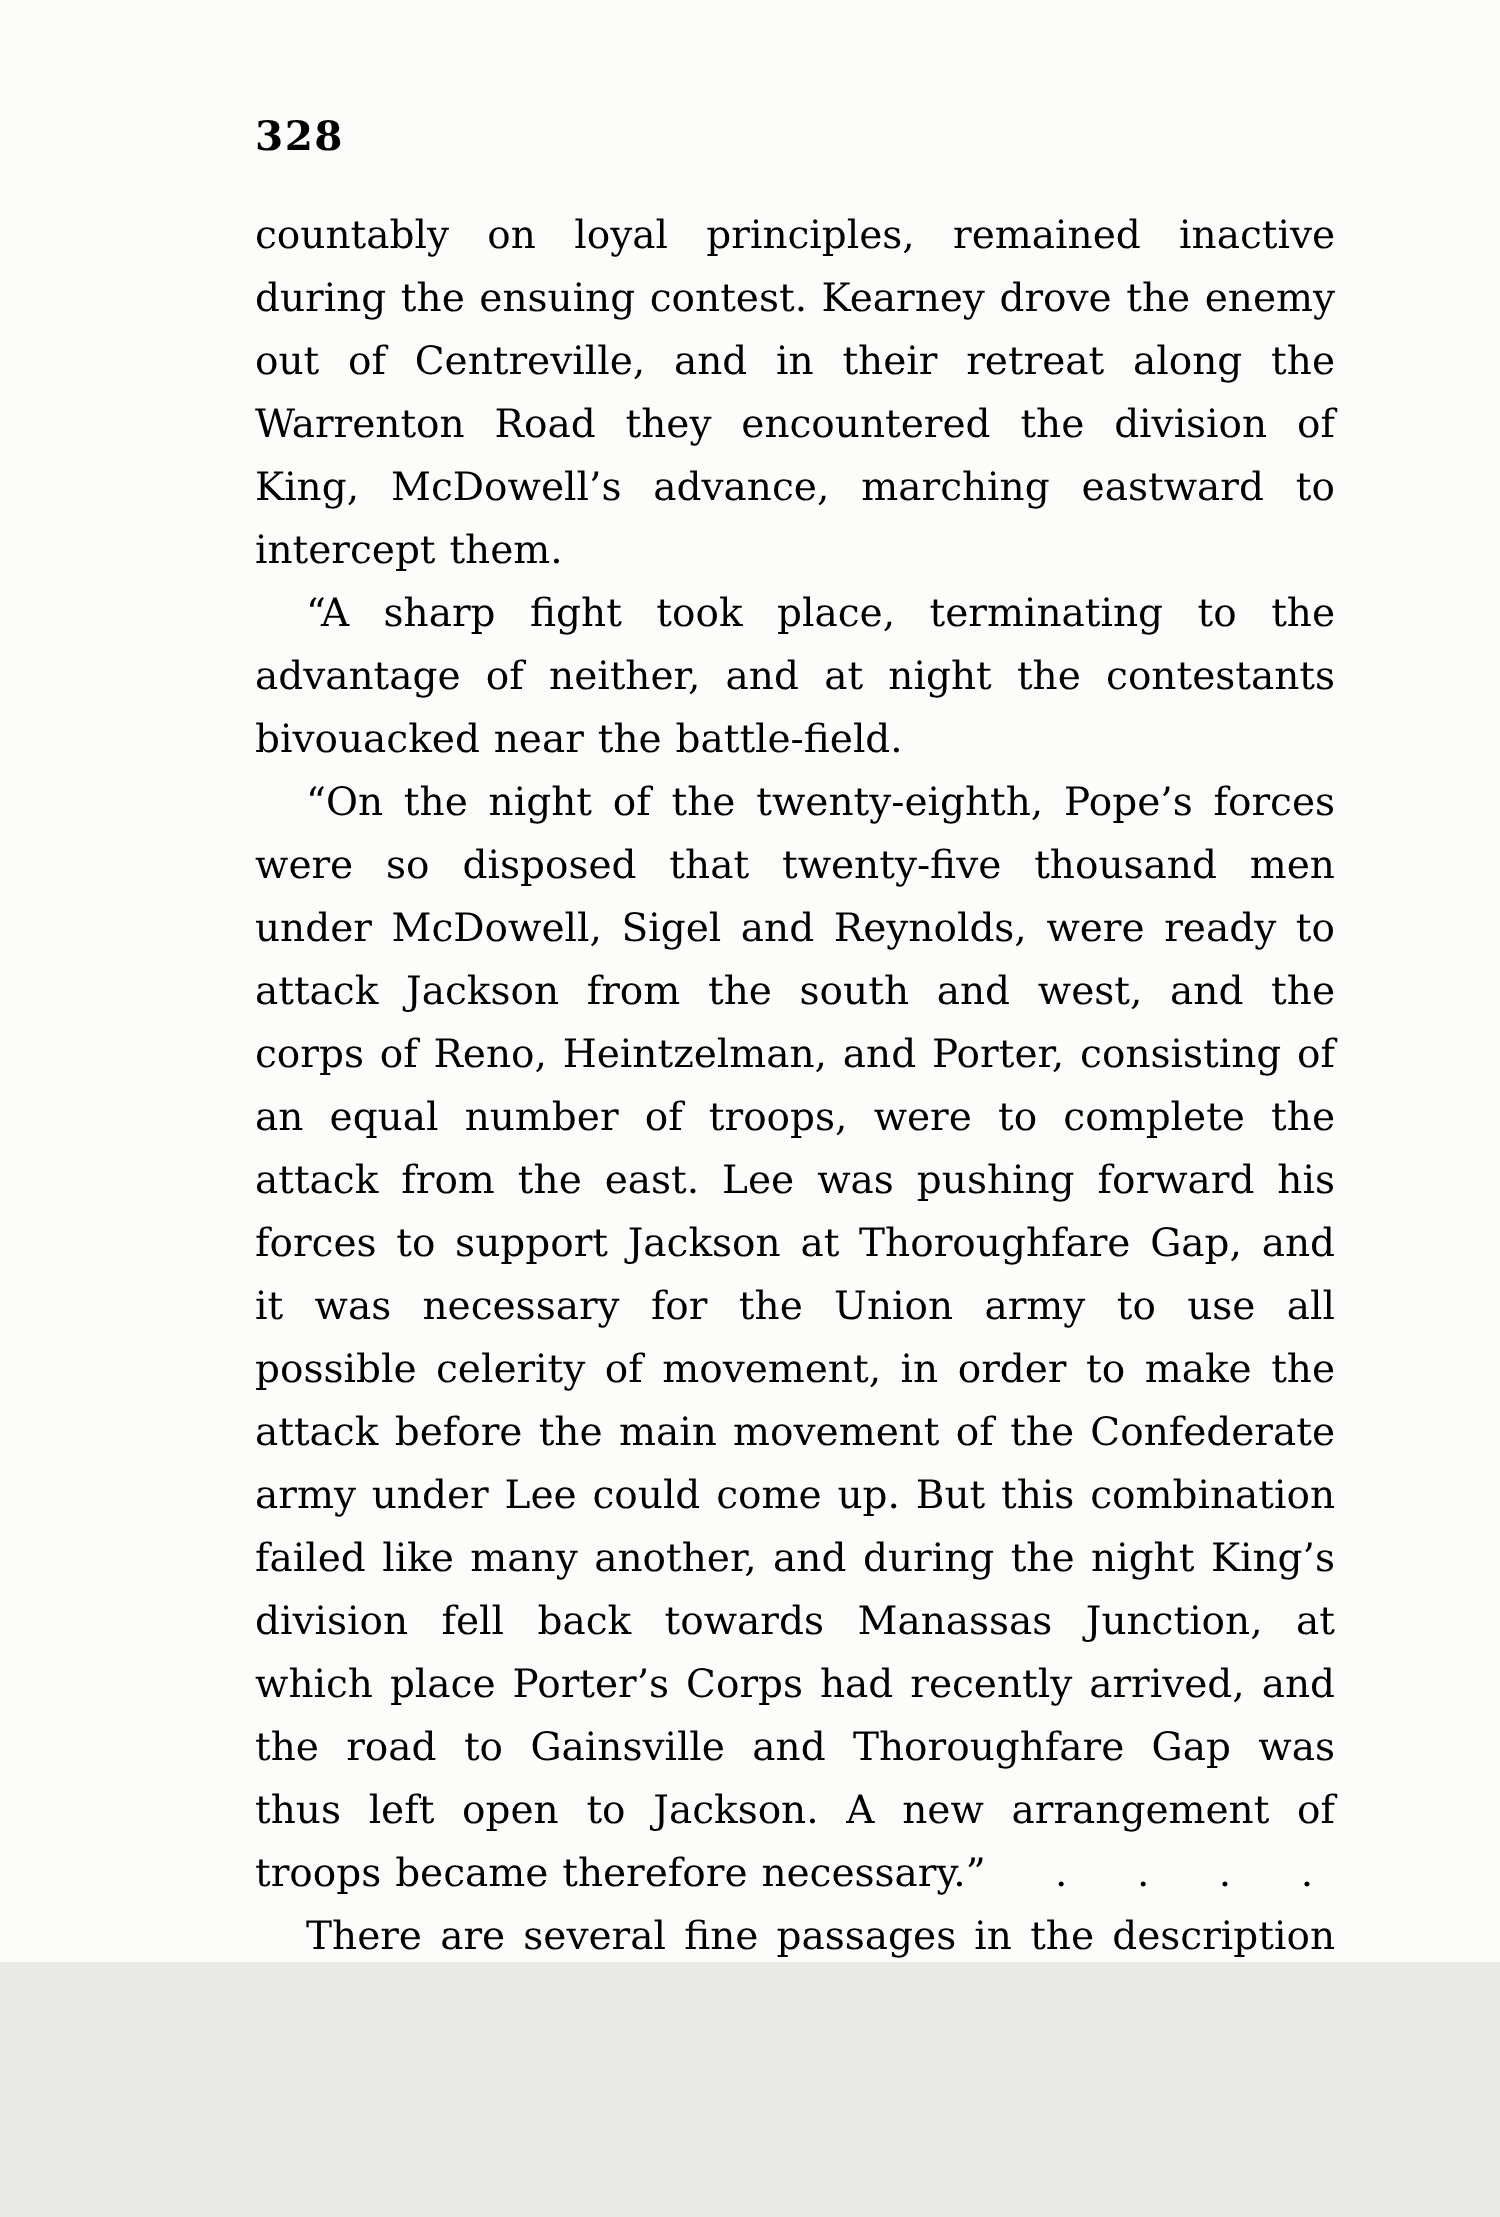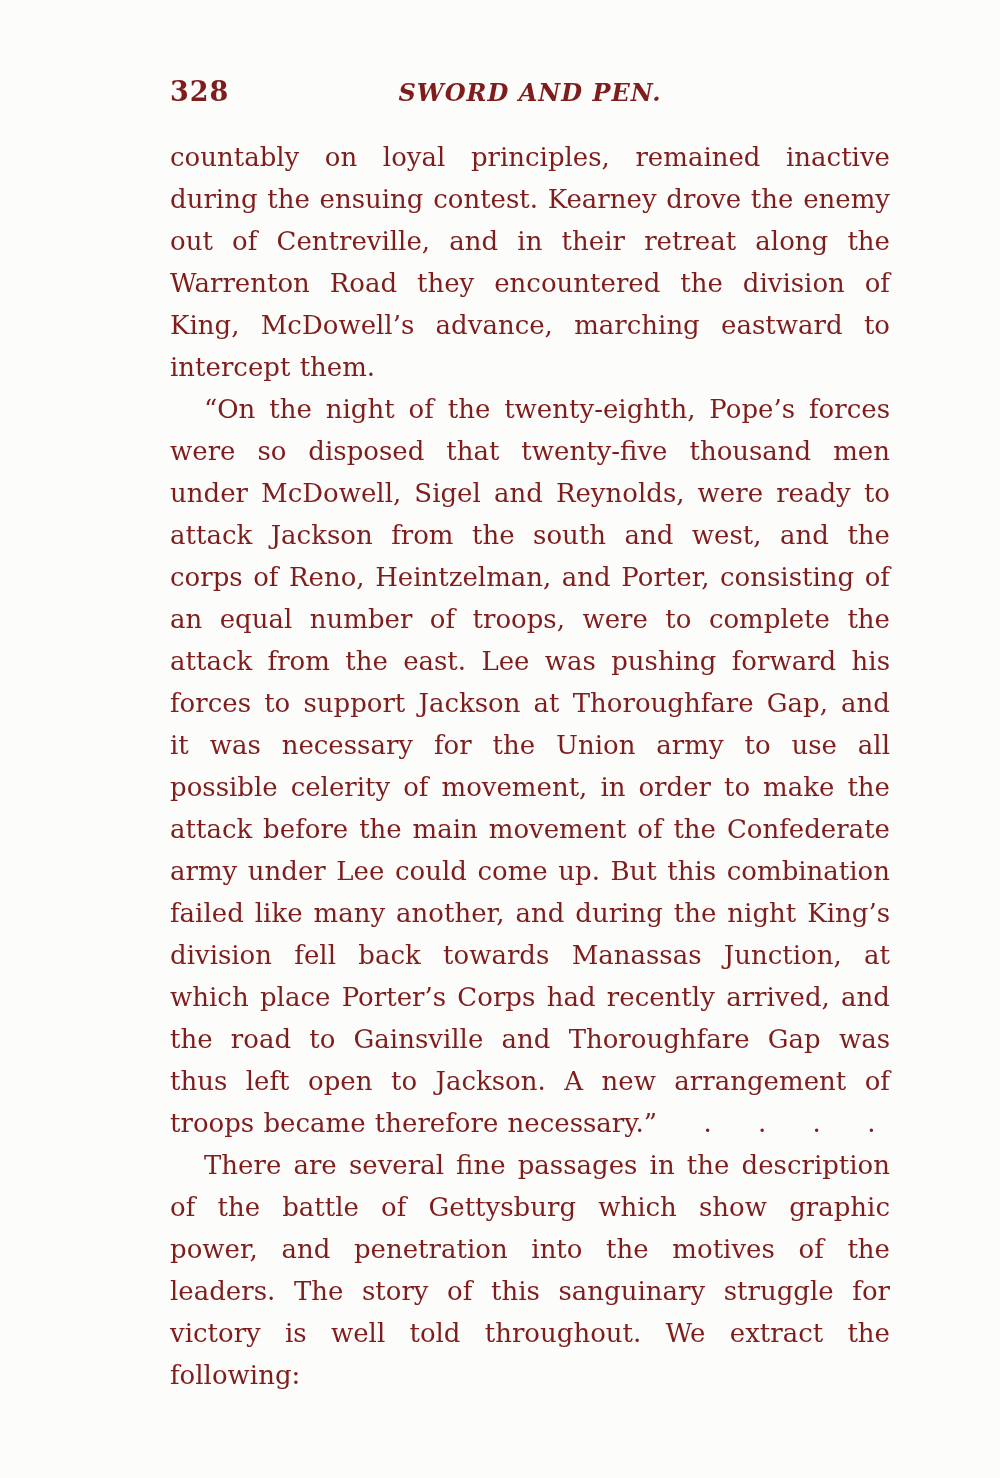--- a/index.html
+++ b/index.html
@@ -3,24 +3,24 @@
 <meta charset="utf-8">
 <style>
   html, body {
     margin: 0;
     padding: 0;
     background: #e9e9e7;
   }
   .scan {
     position: relative;
     width: 1000px;
-    height: 1478px;
+    height: 1308px;
     background: #fcfcfa;
     font-family: "DejaVu Serif", "Liberation Serif", serif;
-    color: #7f1d1d;
+    color: #000000;
     overflow: hidden;
   }
   .page-inner {
     position: absolute;
     left: 170px;
     top: 72px;
     width: 720px;
   }
   .header {
     position: relative;
@@ -58,22 +58,22 @@
     text-indent: 0;
   }
 </style>
 </head>
 <body>
 
 <div class="scan">
   <div class="page-inner">
     <div class="header">
       <span class="page-number">328</span>
-      <span class="running-title">SWORD AND PEN.</span>
     </div>
     <div class="body-text">
       <p class="no-indent">countably on loyal principles, remained inactive during the ensuing contest.  Kearney drove the enemy out of Centreville, and in their retreat along the Warrenton Road they encountered the division of King, McDowell’s advance, marching eastward to intercept them.</p>
+      <p>“A sharp fight took place, terminating to the advantage of neither, and at night the contestants bivouacked near the battle-field.</p>
       <p>“On the night of the twenty-eighth, Pope’s forces were so disposed that twenty-five thousand men under McDowell, Sigel and Reynolds, were ready to attack Jackson from the south and west, and the corps of Reno, Heintzelman, and Porter, consisting of an equal number of troops, were to complete the attack from the east.  Lee was pushing forward his forces to support Jackson at Thoroughfare Gap, and it was necessary for the Union army to use all possible celerity of movement, in order to make the attack before the main movement of the Confederate army under Lee could come up.  But this combination failed like many another, and during the night King’s division fell back towards Manassas Junction, at which place Porter’s Corps had recently arrived, and the road to Gainsville and Thoroughfare Gap was thus left open to Jackson.  A new arrangement of troops became therefore necessary.”&nbsp;&nbsp;&nbsp;&nbsp;&nbsp;.&nbsp;&nbsp;&nbsp;&nbsp;&nbsp;.&nbsp;&nbsp;&nbsp;&nbsp;&nbsp;.&nbsp;&nbsp;&nbsp;&nbsp;&nbsp;.</p>
       <p>There are several fine passages in the description of the battle of Gettysburg which show graphic power, and penetration into the motives of the leaders.  The story of this sanguinary struggle for victory is well told throughout.   We extract the following:</p>
 
     </div>
   </div>
 </div>
 
 </body></html>

